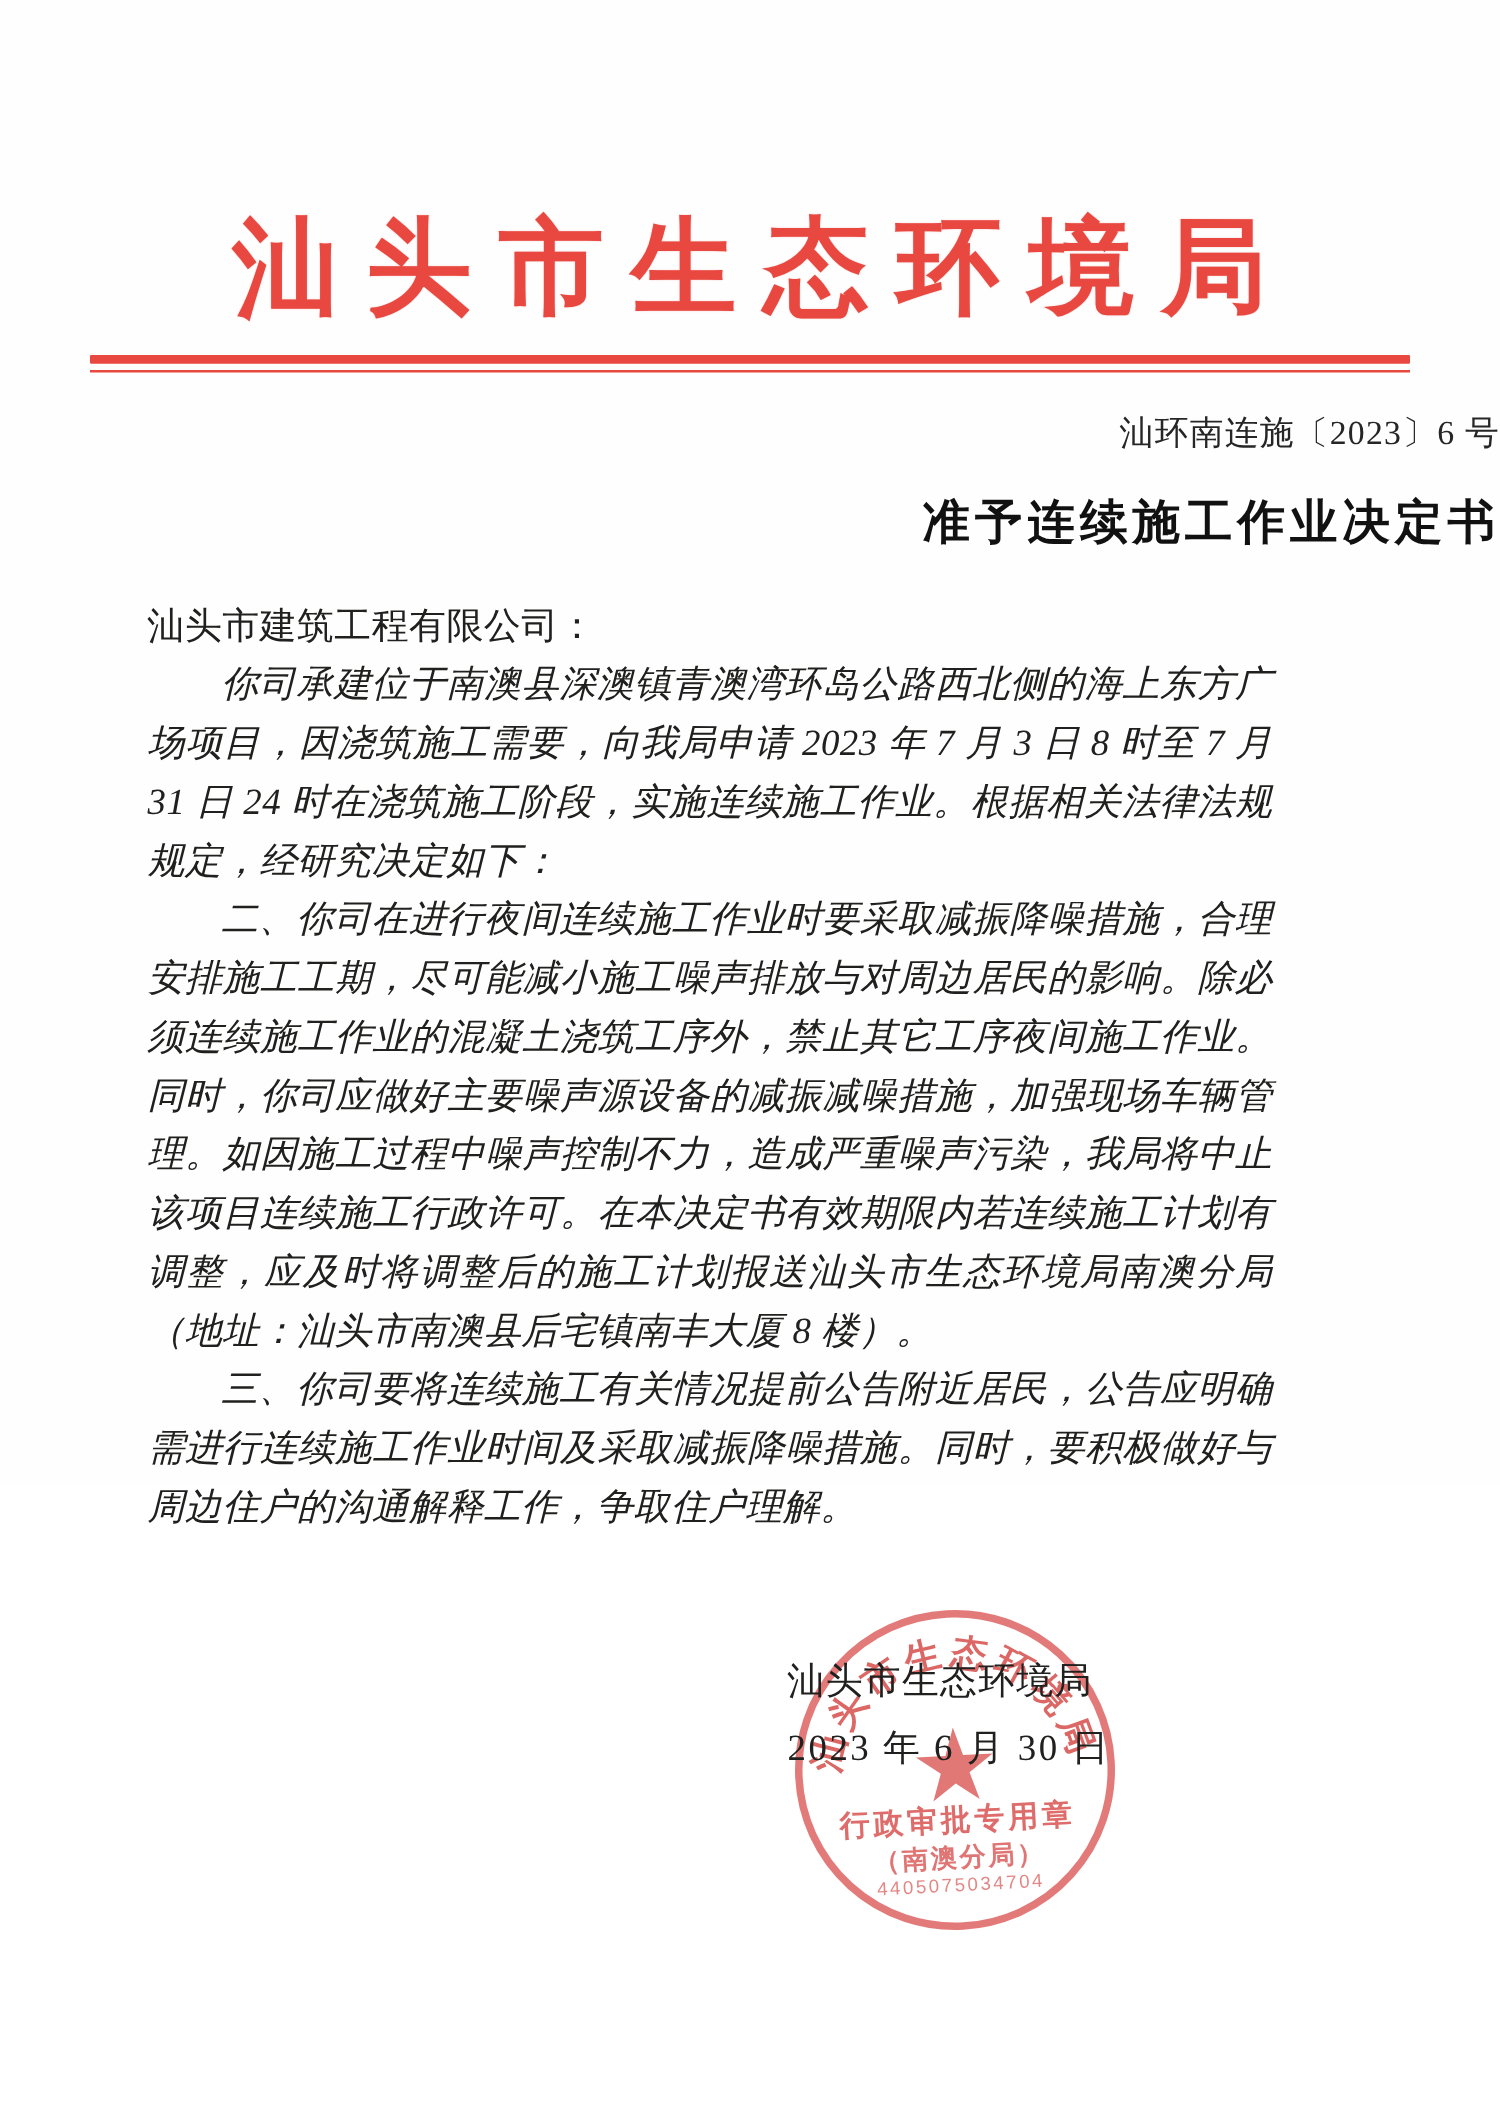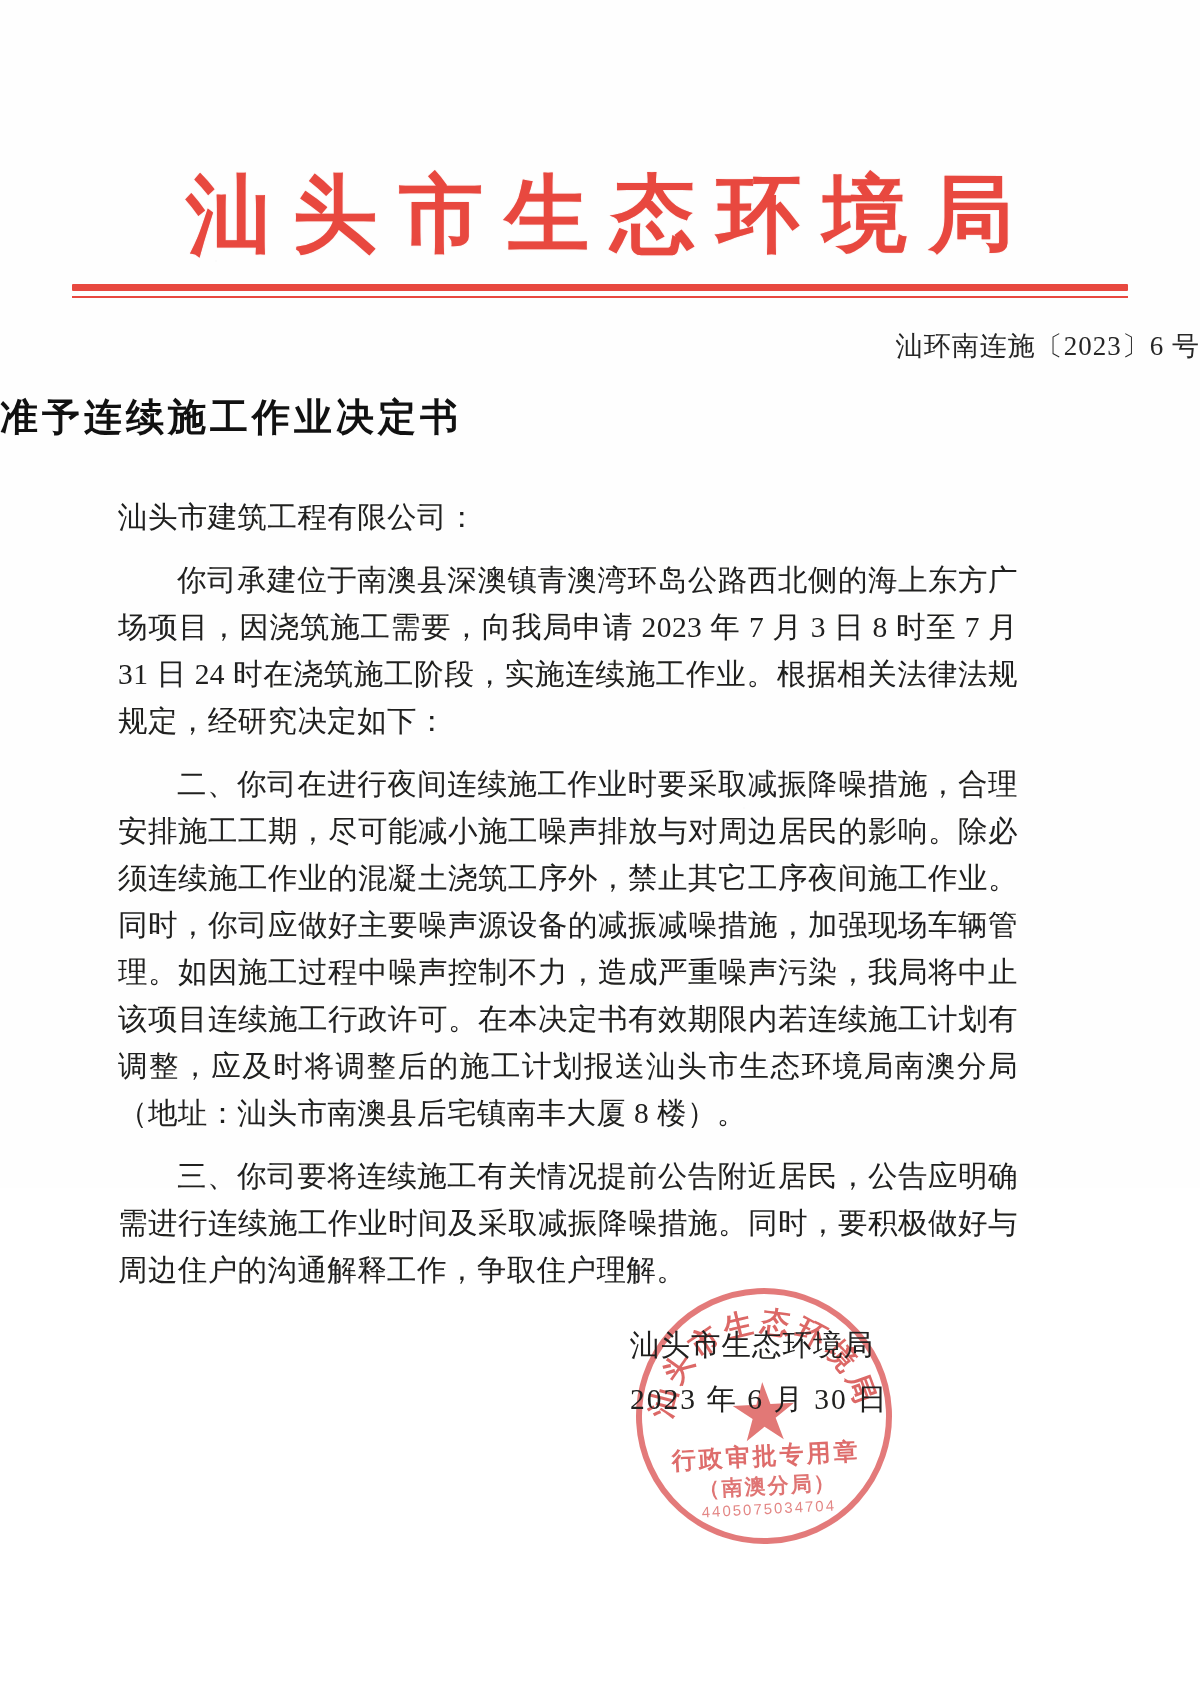--- a/index.html
+++ b/index.html
@@ -76,21 +76,21 @@
     color: #262626;
     font-family: "Liberation Serif", "DejaVu Serif", serif;
   }
 
   
   .doc-title {
     position: absolute;
     top: 392px;
     left: 0;
     width: 1200px;
-    text-align: left;
+    text-align: right;
     font-size: 38px;
     font-weight: 700;
     letter-spacing: 4px;
     color: #111111;
     font-family: "Liberation Serif", "DejaVu Serif", serif;
   }
 
   
   .body-text {
     position: absolute;
@@ -99,24 +99,25 @@
     width: 900px;
     font-size: 29.5px;
     line-height: 47px;
     color: #20201f;
     font-family: "Liberation Serif", "DejaVu Serif", serif;
     letter-spacing: 0.4px;
     text-align: justify;
     text-justify: inter-character;
   }
   .body-text p {
-    margin: 16px 0 0 0;
+    margin: 0 0 0 0;
   }
   .para-indent {
     text-indent: 2em;
+    font-style: italic;
   }
 
   
   .signature {
     position: absolute;
     top: 1318px;
     left: 630px;
     width: 300px;
     text-align: left;
     font-size: 29.5px;

